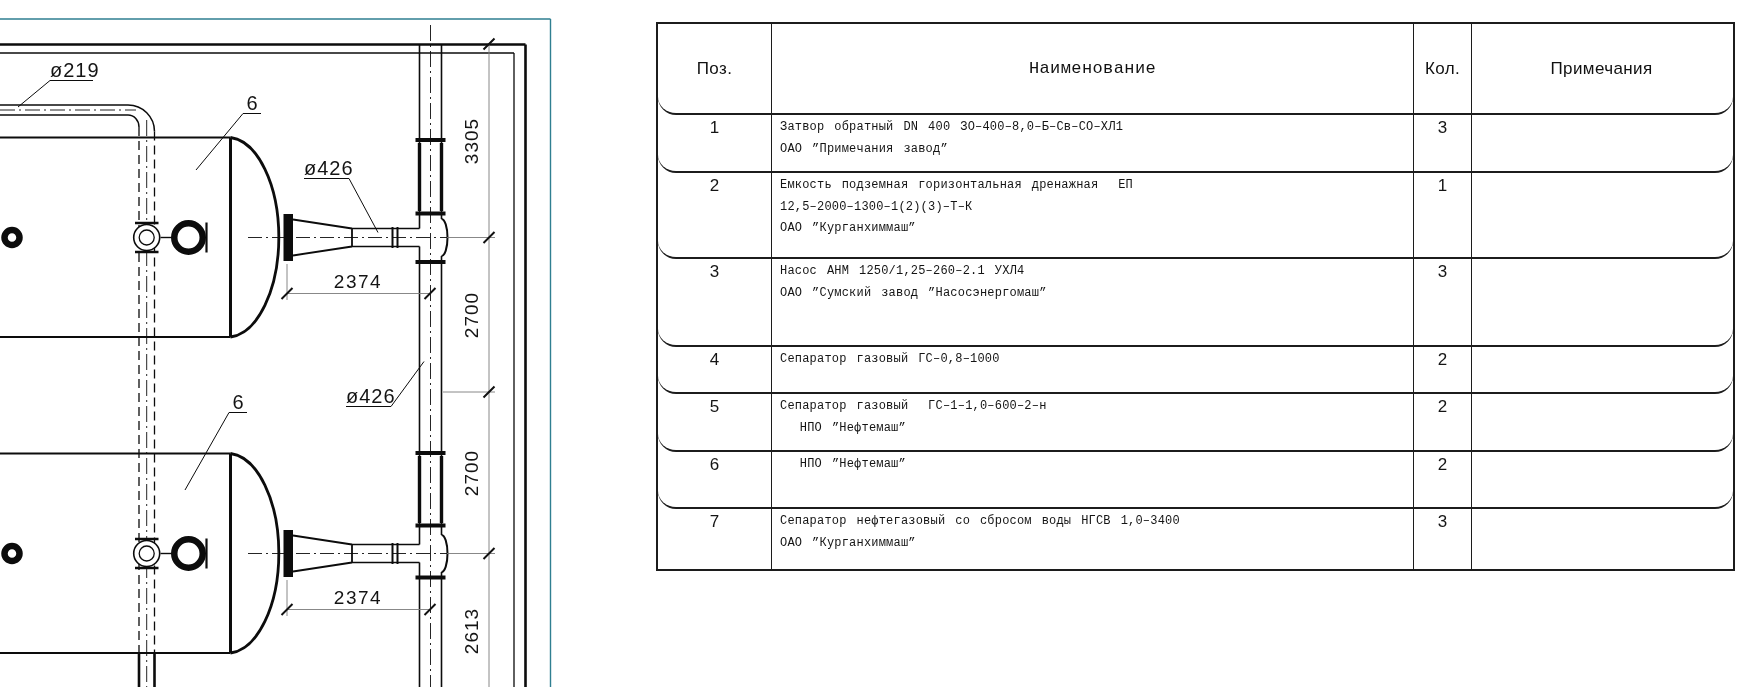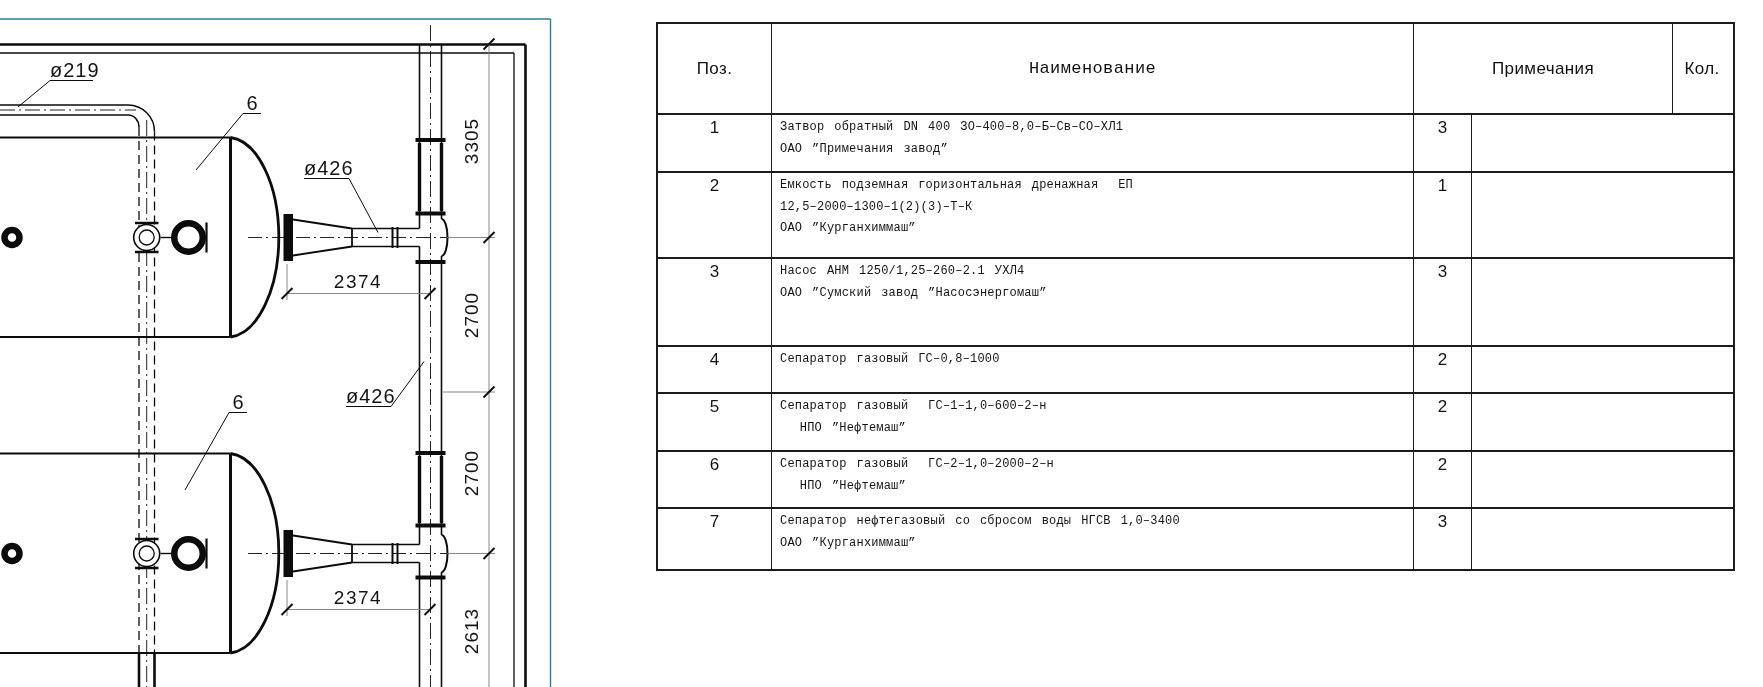--- a/index.html
+++ b/index.html
@@ -3,21 +3,21 @@
 <meta charset="utf-8">
 <style>
   html,body{margin:0;padding:0;background:#fff;}
   .screen{position:relative;width:1763px;height:687px;background:#ffffff;overflow:hidden;
           font-family:"Liberation Sans", sans-serif;color:#111;}
   .drawing-svg{position:absolute;left:0;top:0;}
 
   
   .spec-table{position:absolute;left:656px;top:22px;width:1079px;
               border:2px solid #1c1c1c;box-sizing:border-box;background:#fff;}
-  .t-row{display:flex;box-sizing:border-box;border-bottom:2px solid #1c1c1c;}
+  .t-row{display:flex;box-sizing:border-box;border-bottom:2px solid #1c1c1c;border-radius:18px;}
   .t-row:last-child{border-bottom:none;}
   .c{box-sizing:border-box;border-right:1px solid #1c1c1c;overflow:hidden;}
   .c:last-child{border-right:none;}
   .c.pos{width:114px;text-align:center;}
   .c.name{width:642px;padding:2px 6px 0 8px;font-family:Liberation Mono, monospace;}
   .c.qty{width:58px;text-align:center;}
   .c.note{width:259px;}
   .t-header{height:91px;}
   .t-header .c{display:flex;align-items:center;justify-content:center;padding:0;
                font-size:17px;letter-spacing:.4px;}
@@ -154,22 +154,22 @@
       <text x="346" y="403" font-size="20" fill="#141414" letter-spacing="1">ø426</text>
       <path d="M346,406.5 H391 M391,406.5 L424,361.5" stroke="#0c0c0c" stroke-width="1" fill="none"></path>
     </g>
   </svg>
 
   <div class="spec-table">
 
     <div class="t-row t-header">
       <div class="c pos">Поз.</div>
       <div class="c name">Наименование</div>
+      <div class="c qty">Кол.</div>
       <div class="c note">Примечания</div>
-      <div class="c qty">Кол.</div>
     </div>
 
     <div class="t-row" style="height:58px">
       <div class="c pos">
           <span class="cell-text">1</span>
         </div>
       <div class="c name">
         <span class="cell-text">Затвор обратный DN 400 ЗО–400–8,0–Б–Св–СО–ХЛ1</span>
         <span class="cell-text">ОАО ”Примечания завод”</span>
       </div>
@@ -233,21 +233,20 @@
           <span class="cell-text">2</span>
         </div>
       <div class="c note"><span class="cell-text"></span></div>
     </div>
 
     <div class="t-row" style="height:57px">
       <div class="c pos">
           <span class="cell-text">6</span>
         </div>
       <div class="c name">
-        <span class="cell-text">Сепаратор газовый&nbsp; ГС–2–1,0–2000–2–н</span>
         <span class="cell-text">&nbsp;&nbsp;НПО ”Нефтемаш”</span>
       </div>
       <div class="c qty">
           <span class="cell-text">2</span>
         </div>
       <div class="c note"><span class="cell-text"></span></div>
     </div>
 
     <div class="t-row" style="height:60px">
       <div class="c pos">

